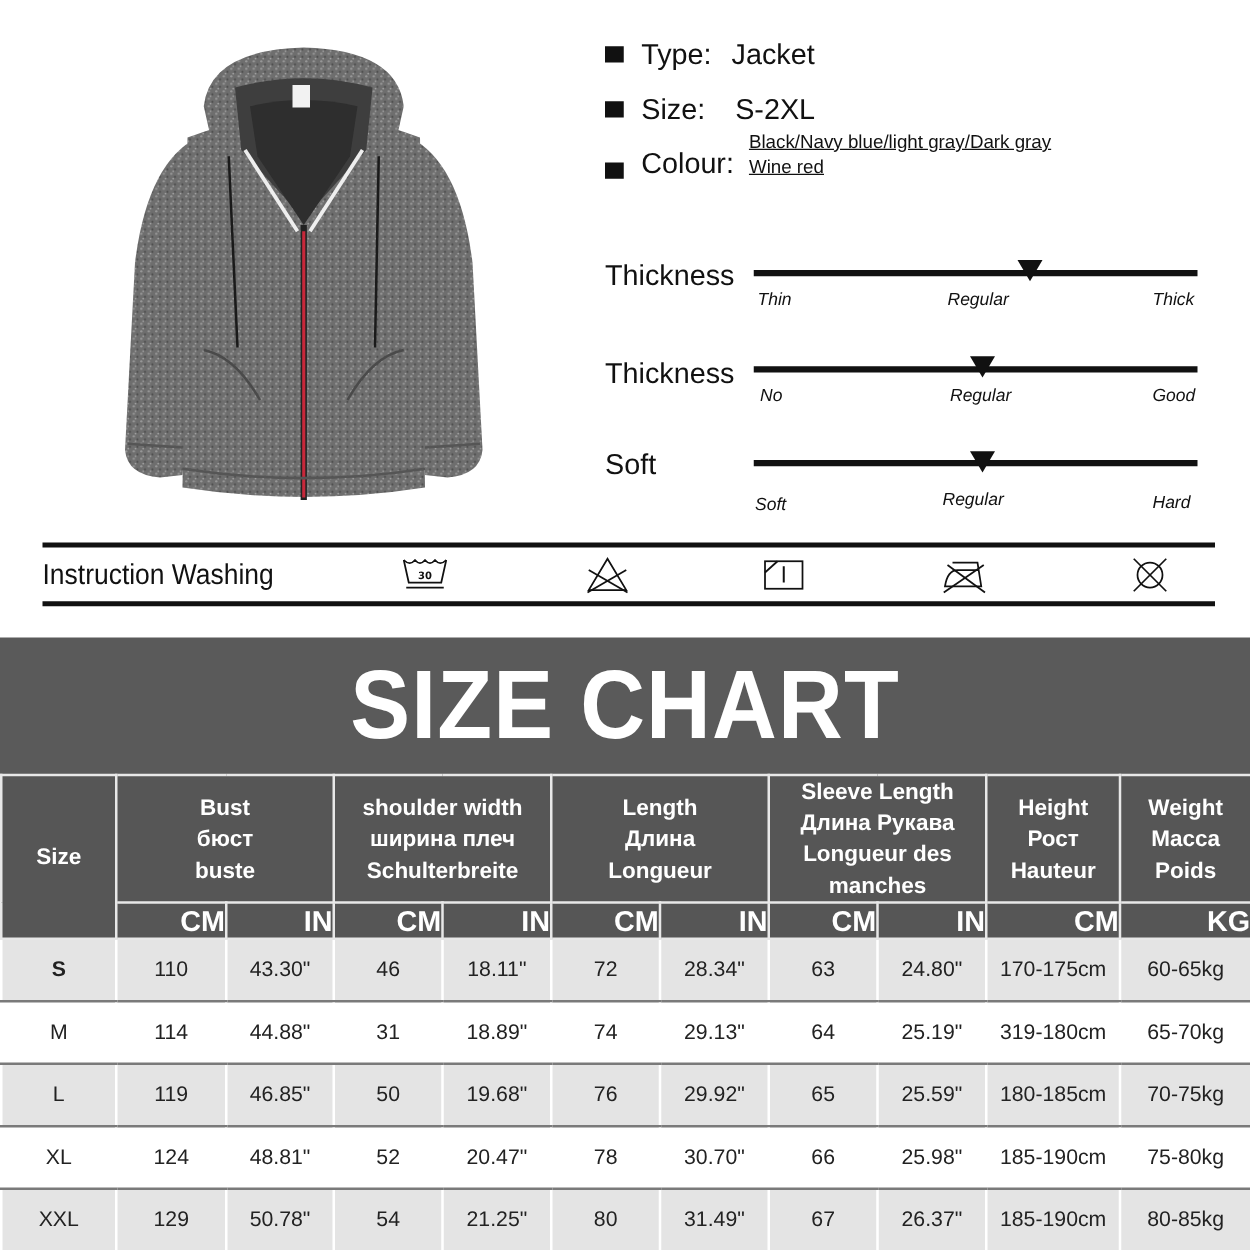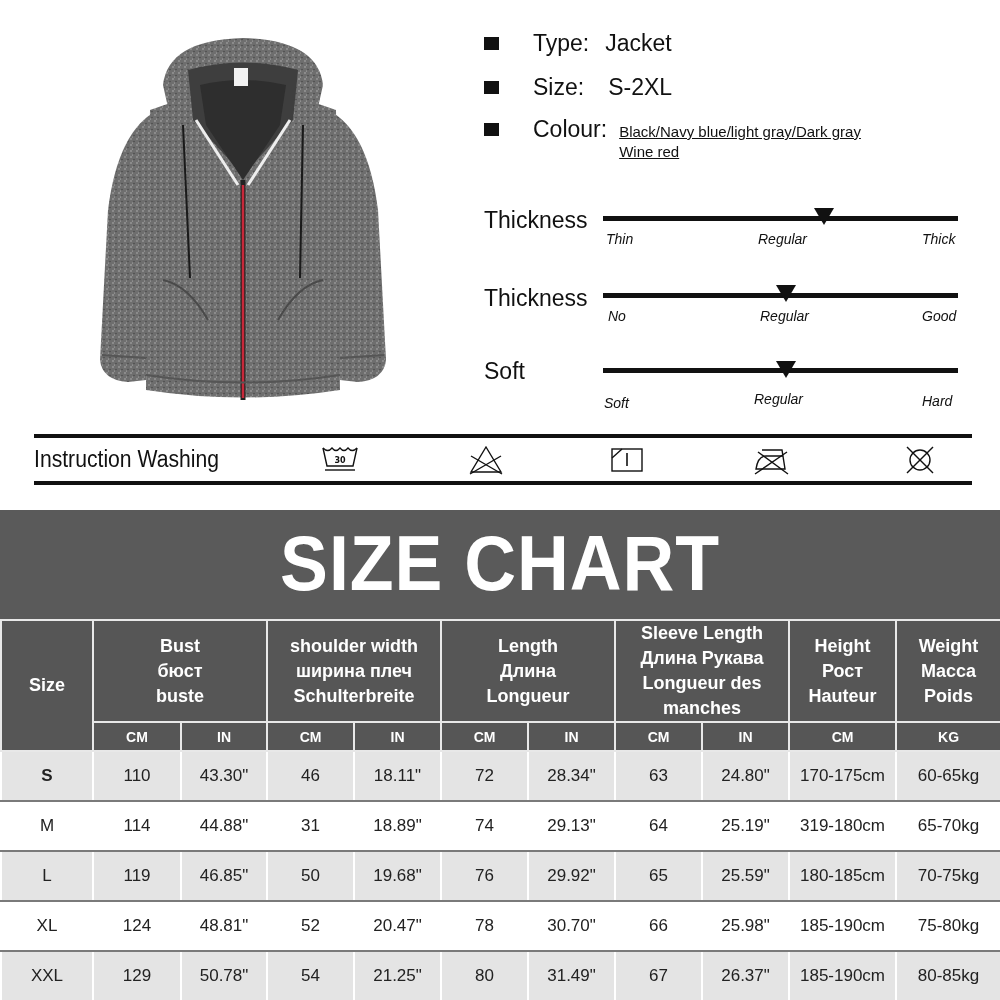--- a/index.html
+++ b/index.html
@@ -5,21 +5,21 @@
   * { box-sizing: border-box; margin: 0; padding: 0; }
   html, body { width: 1000px; height: 1000px; background: #ffffff; overflow: hidden; }
   body { position: relative; font-family: "Liberation Sans", "DejaVu Sans", sans-serif; color: #111; }
 
   
   .jacket { position: absolute; left: 88px; top: 30px; width: 310px; height: 385px; }
 
   
   .spec { position: absolute; left: 484px; display: flex; align-items: baseline; }
   .spec .bullet { width: 15px; height: 13px; background: #111; margin-right: 14px; display: inline-block; position: relative; top: -1px; }
-  .spec .label { font-size: 23px; margin-right: 16px; margin-left: 20px; }
+  .spec .label { font-size: 23px; margin-right: 16px; }
   .spec .value { font-size: 23px; }
   .spec .value.small { font-size: 15px; line-height: 20px; text-decoration: underline; }
 
   
   .meter-title { position: absolute; left: 484px; font-size: 23px; }
   .meter-line { position: absolute; left: 603px; width: 355px; height: 5px; background: #111; }
   .meter-arrow { position: absolute; width: 0; height: 0;
                  border-left: 10px solid transparent; border-right: 10px solid transparent;
                  border-top: 17px solid #111; }
   .meter-tick { position: absolute; font-size: 14px; font-style: italic; }
@@ -31,21 +31,21 @@
 
   
   .chart-banner { position: absolute; left: 0; top: 510px; width: 1000px; height: 110px; background: #5a5a5a; }
   .chart-title { position: absolute; left: 0; top: 518px; width: 1000px; text-align: center;
                  color: #fff; font-weight: bold; font-size: 78px; letter-spacing: 1px;
                  transform: scaleX(0.92); }
   table.size { position: absolute; left: 0; top: 619px; width: 1000px; border-collapse: collapse; table-layout: fixed; }
   table.size th, table.size td { border: 2px solid #e8e8e8; text-align: center; vertical-align: middle; }
   table.size th { background: #565656; color: #fff; font-weight: bold; font-size: 18px; line-height: 25px; }
   table.size thead tr.top th { height: 101px; }
-  table.size thead tr.sub th { height: 29px; font-size: 14px; line-height: 20px; }
+  table.size thead tr.sub th { height: 29px; font-size: 23px; line-height: 20px; text-align: right; }
   table.size td { height: 50px; font-size: 17px; color: #222; }
   table.size tbody tr:nth-child(odd) td { background: #e4e4e4; border-color: #ffffff #ffffff #7a7a7a #ffffff; }
   table.size tbody tr:nth-child(even) td { background: #ffffff; border-color: #ffffff #ffffff #7a7a7a #ffffff; }
   table.size td.bold { font-weight: bold; }
 </style>
 </head>
 <body>
 
 <svg class="jacket" viewBox="0 0 310 385">
   <defs>
@@ -89,21 +89,21 @@
 <div class="spec" style="top:30px;">
   <span class="bullet"></span>
   <span class="label">Type:</span>
   <span class="value">Jacket</span>
 </div>
 <div class="spec" style="top:74px;justify-content:flex-end;">
   <span class="bullet"></span>
   <span class="label" style="margin-right:24px;">Size:</span>
   <span class="value">S-2XL</span>
 </div>
-<div class="spec" style="top:116px;">
+<div class="spec" style="top:104px;align-items:flex-end;">
   <span class="bullet"></span>
   <span class="label" style="margin-right:12px;">Colour:</span>
   <span class="value small">
     <span>Black/Navy blue/light gray/Dark gray</span><br>
     <span>Wine red</span>
   </span>
 </div>
 
 <div>
   <div class="meter-title" style="top:207px;">Thickness</div>

